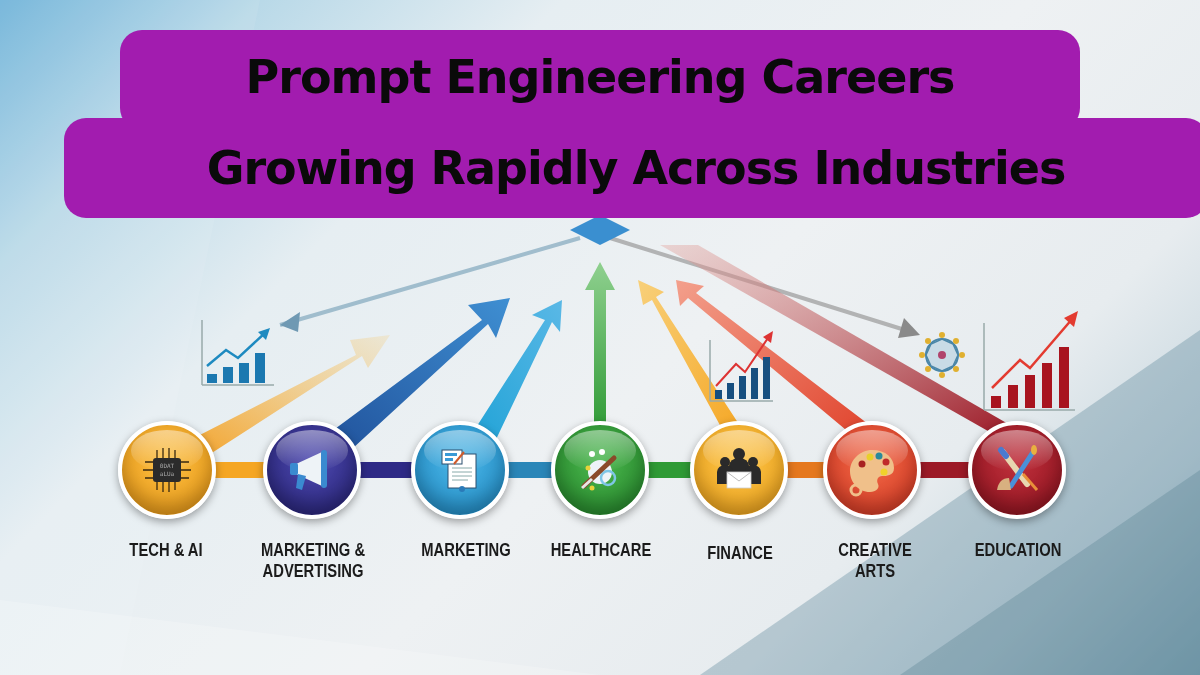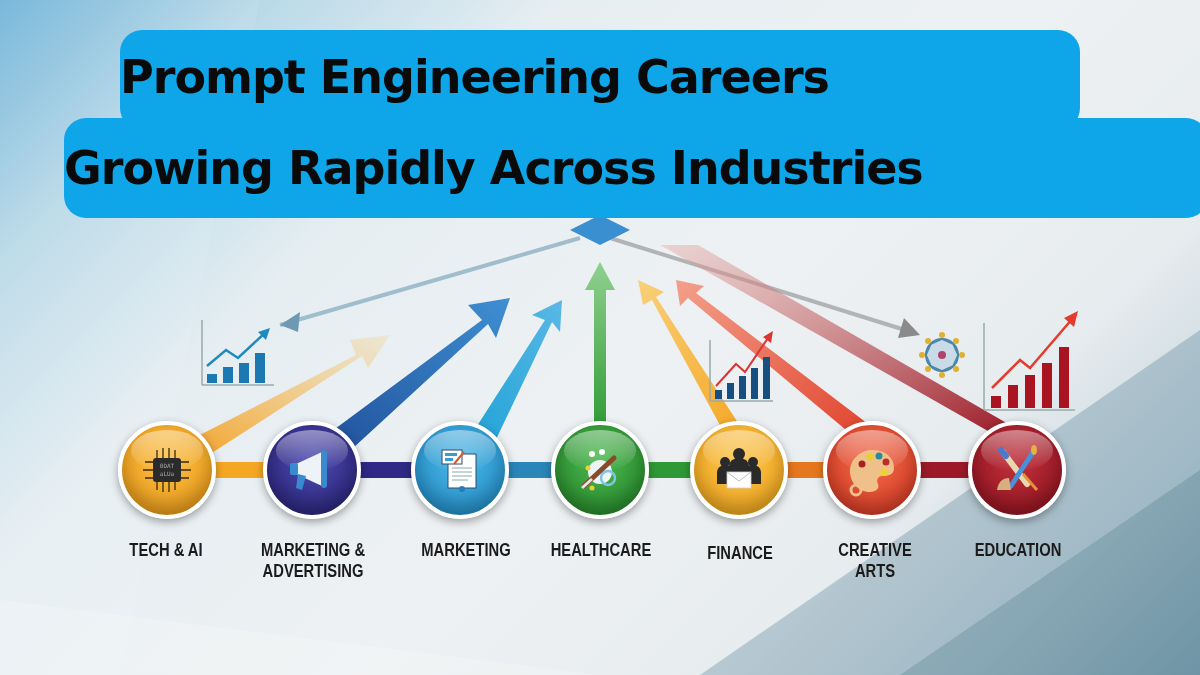--- a/index.html
+++ b/index.html
@@ -6,23 +6,23 @@
     body {
       width: 1200px; height: 675px; overflow: hidden; position: relative;
       font-family: "DejaVu Sans", sans-serif;
       background: linear-gradient(135deg, #6fb3d9 0%, #b9d9e8 14%, #e6eef2 30%, #eef1f3 55%, #e7ecef 75%, #c7d7df 88%, #8fb0bf 100%);
     }
     .bg-sheen {
       position: absolute; left: 0; top: 0; width: 1200px; height: 675px; pointer-events: none;
     }
     .title-wrap { position: absolute; left: 0; top: 0; width: 1200px; height: 220px; }
     .title-line {
-      position: absolute; background: #0ea5e9; border-radius: 22px;
+      position: absolute; background: #a21caf; border-radius: 22px;
       font-family: "DejaVu Sans", sans-serif; font-weight: bold; color: #0a0a0a;
-      white-space: nowrap; letter-spacing: -1px;
+      white-space: nowrap; text-align: center; letter-spacing: -1px;
     }
     .title-line.l1 { left: 120px; top: 30px; width: 960px; height: 100px; font-size: 46px; line-height: 94px; }
     .title-line.l2 { left: 28px; top: 118px; width: 1144px; height: 100px; font-size: 46px; line-height: 100px; margin-left: 36px; }
     .diagram { position: absolute; left: 0; top: 0; width: 1200px; height: 552px; }
     .node {
       position: absolute; width: 98px; height: 98px; border-radius: 50%;
       border: 4px solid #ffffff; box-sizing: border-box;
       box-shadow: 0 3px 8px rgba(0,0,0,0.35), inset 0 -10px 18px rgba(0,0,0,0.25);
       display: flex; align-items: center; justify-content: center;
     }

